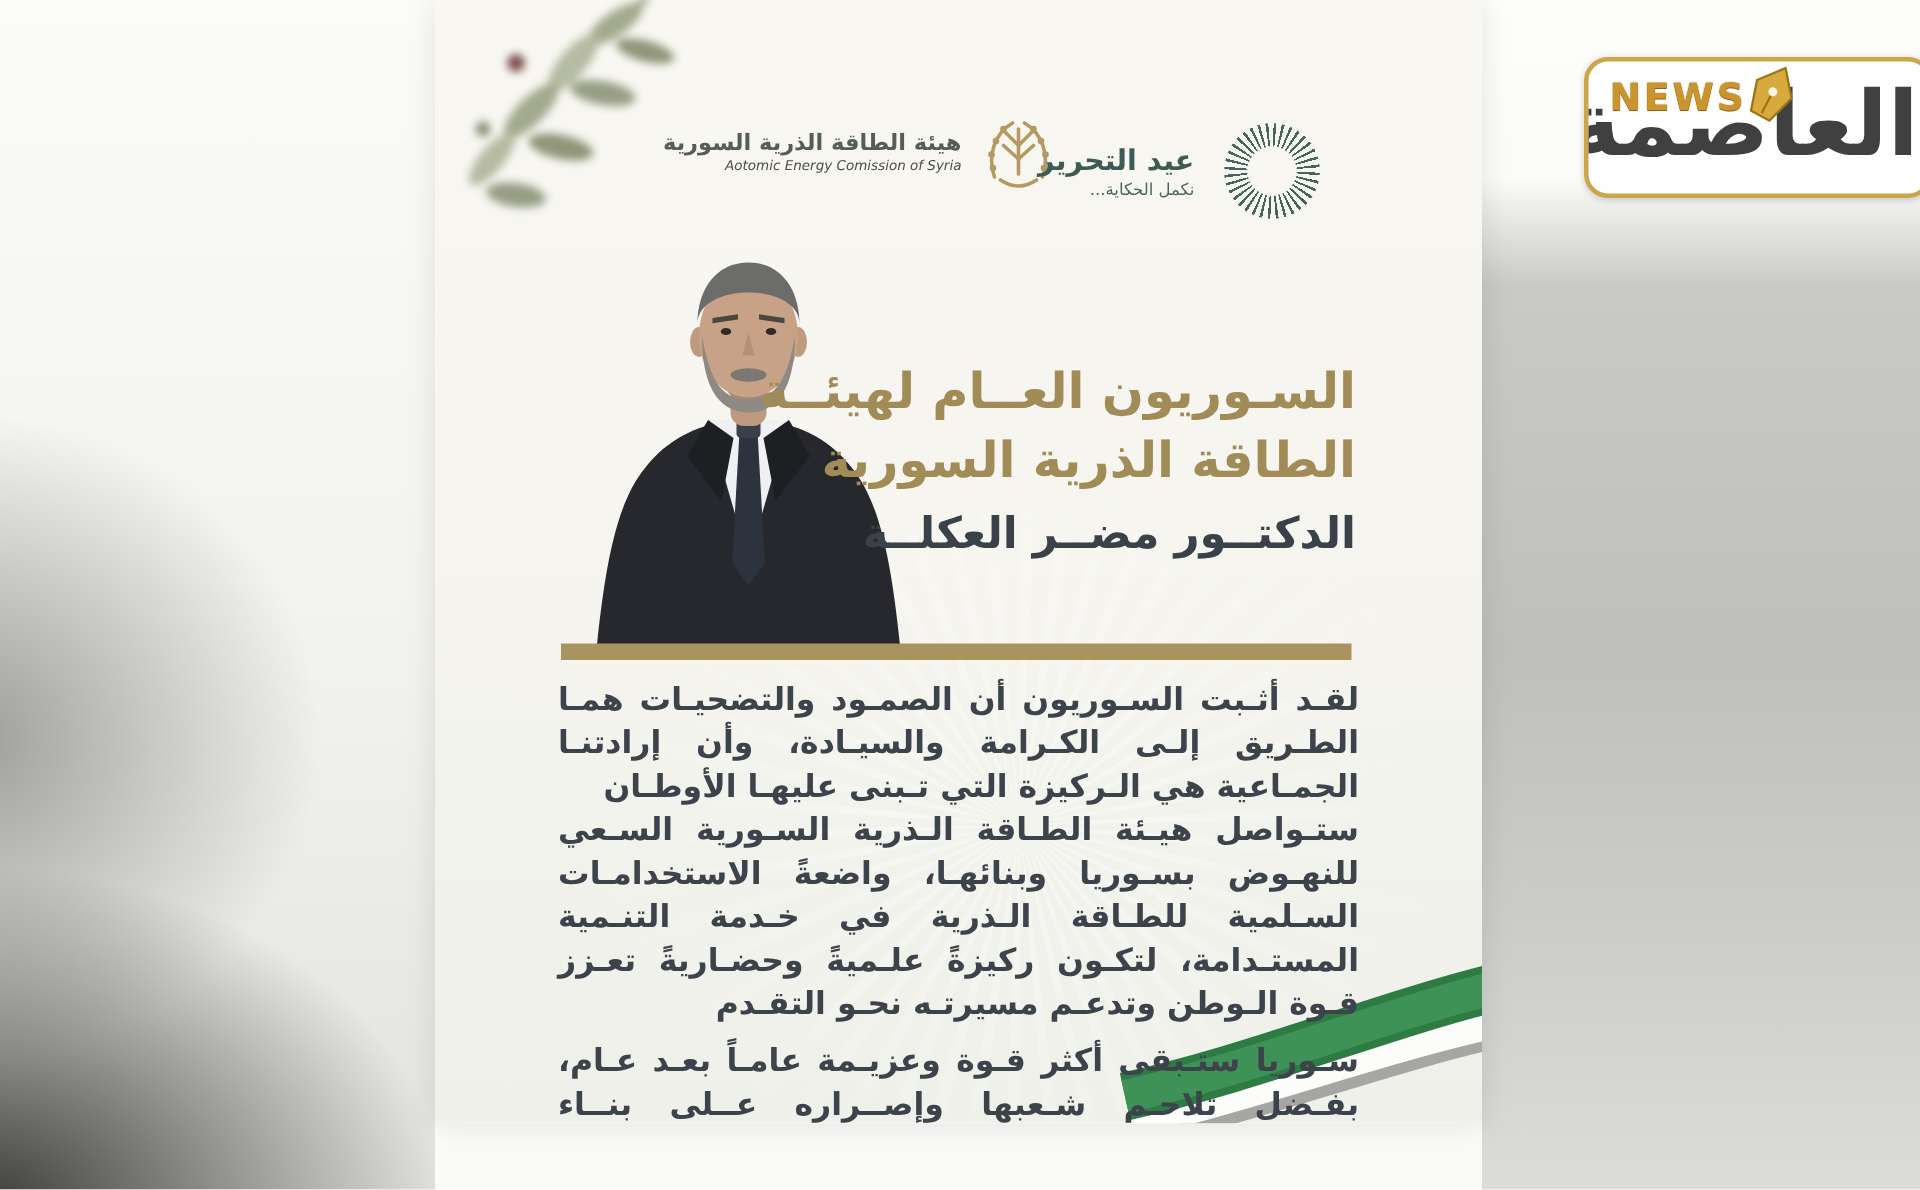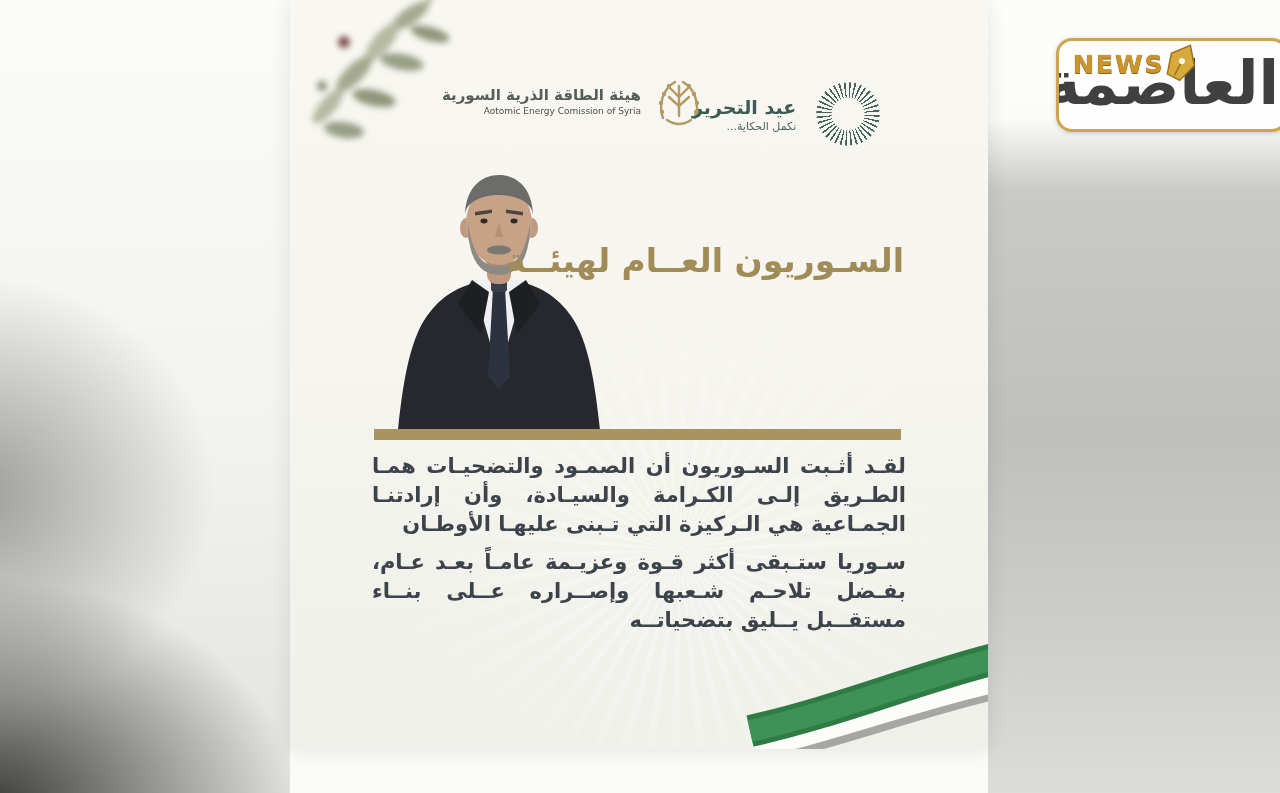--- a/index.html
+++ b/index.html
@@ -29,21 +29,21 @@
   .rays { position:absolute; left:90px; top:250px; width:600px; height:600px; z-index:0;
     border-radius:50%; opacity:.45;
     background: repeating-conic-gradient(from 0deg, rgba(255,255,255,.65) 0deg 2.6deg, rgba(255,255,255,0) 2.6deg 7.2deg);
     -webkit-mask-image: radial-gradient(circle, #000 0 22%, transparent 68%);
             mask-image: radial-gradient(circle, #000 0 22%, transparent 68%); }
 
   
   .aecs { position:absolute; left:152px; top:72px; display:flex; align-items:center; gap:10px; z-index:3; }
   .aecs-text { text-align:right; direction:rtl; }
   .aecs-ar { font-size:15px; font-weight:bold; color:#555d58; letter-spacing:.2px; }
-  .aecs-en { font-size:9px; color:#4c4c4a; direction:ltr; margin-top:2px; }
+  .aecs-en { font-size:9px; color:#4c4c4a; direction:ltr; margin-top:2px;font-style:italic; }
   .tahrir { position:absolute; left:402px; top:82px; display:flex; align-items:center; gap:20px; z-index:3; }
   .tahrir-text { text-align:right; direction:rtl; }
   .tahrir-ar { font-size:19px; font-weight:bold; color:#3d5a54; }
   .tahrir-sub { font-size:11px; color:#4a6560; margin-top:2px; }
   .sunburst { width:64px; height:64px; border-radius:50%;
     background: repeating-conic-gradient(from -8deg, #44655f 0deg 3.4deg, rgba(0,0,0,0) 3.4deg 10deg);
     -webkit-mask: radial-gradient(circle, transparent 0 16px, #000 17px 32px);
             mask: radial-gradient(circle, transparent 0 16px, #000 17px 32px); }
 
   
@@ -159,26 +159,29 @@
       <path d="M97,54 C97,26 165,26 165,54 C165,30 152,13 131,13 C110,13 97,30 97,54 Z" fill="#6c6c6a"></path>
       <path d="M107,50 L124,47.5 L124,51 L107,53.5 Z" fill="#4b463f"></path>
       <path d="M155,50 L138,47.5 L138,51 L155,53.5 Z" fill="#4b463f"></path>
       <ellipse cx="116" cy="59" rx="3.5" ry="2.4" fill="#2f2a26"></ellipse>
       <ellipse cx="146" cy="59" rx="3.5" ry="2.4" fill="#2f2a26"></ellipse>
       <path d="M131,60 L127,75 L135,75 Z" fill="#b58f74"></path>
     </svg>
 
     <div class="headline">
       <div class="h-gold">السـوريون العــام لهيئــة</div>
+      <div class="h-gold">الطاقة الذرية السورية</div>
+      <div class="h-name">الدكتــور مضــر العكلــة</div>
     </div>
 
     <div class="divider"></div>
 
     <div class="text-block">
       <p class="body-p">لقـد أثـبت السـوريون أن الصمـود والتضحيـات همـا الطـريق إلـى الكـرامة والسيـادة، وأن إرادتنـا الجمـاعية هي الـركيزة التي تـبنى عليهـا الأوطـان</p>
+      <p class="body-p">ستـواصل هيـئة الطـاقة الـذرية السـورية السـعي للنهـوض بسـوريا وبنائهـا، واضعةً الاستخدامـات السـلمية للطـاقة الـذرية في خـدمة التنـمية المستـدامة، لتكـون ركيزةً علـميةً وحضـاريةً تعـزز قـوة الـوطن وتدعـم مسيرتـه نحـو التقـدم</p>
       <p class="body-p last">سـوريا ستـبقى أكثر قـوة وعزيـمة عامـاً بعـد عـام، بفـضل تلاحـم شـعبها وإصــراره عــلى بنــاء مستقــبل يــليق بتضحياتــه</p>
     </div>
 
     <svg class="wave" viewBox="0 0 698 120">
       <path d="M470,132 C560,110 640,80 712,64" stroke="#a6a6a4" stroke-width="10" fill="none"></path>
       <path d="M466,118 C556,96 636,66 712,50" stroke="#fcfcfa" stroke-width="24" fill="none"></path>
       <path d="M460,102 C550,82 630,48 712,28" stroke="#2e7b43" stroke-width="32" fill="none"></path>
       <path d="M460,102 C550,82 630,48 712,28" stroke="#3f9257" stroke-width="22" fill="none"></path>
     </svg>
   </div>

